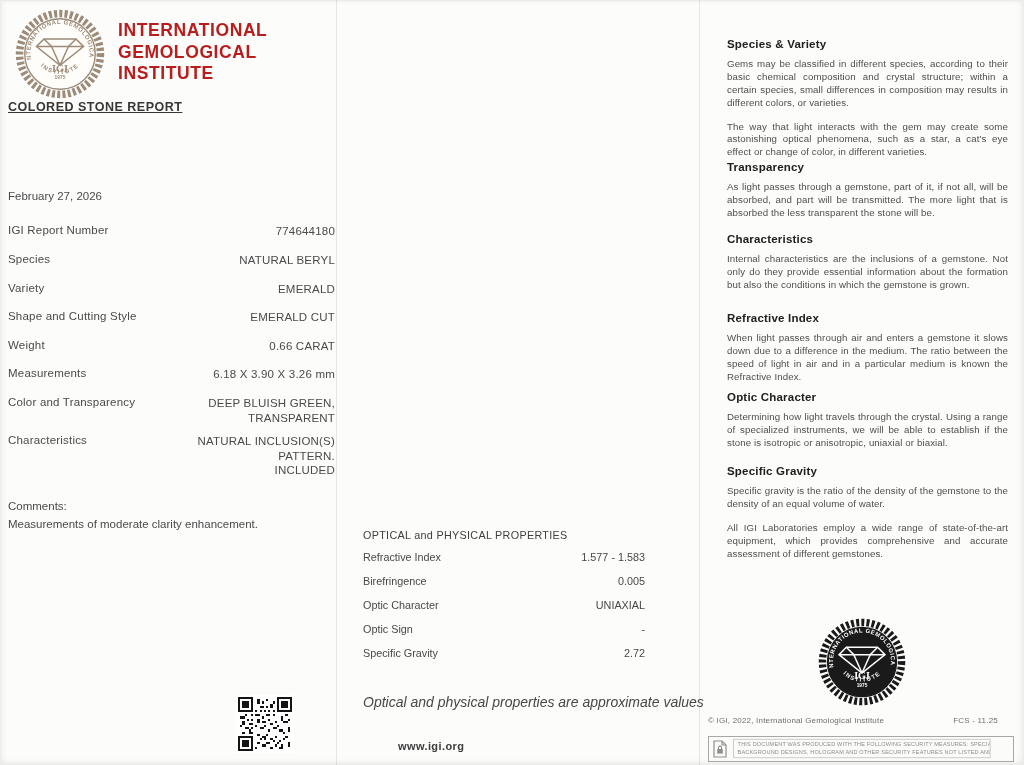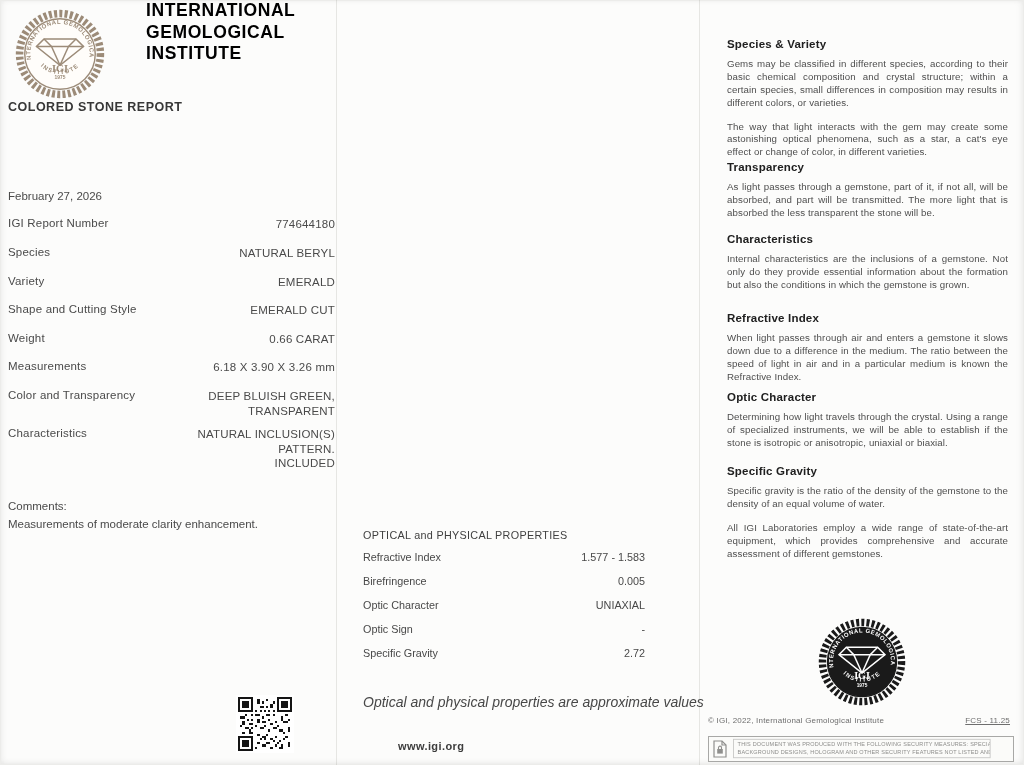--- a/index.html
+++ b/index.html
@@ -11,24 +11,24 @@
     color:#454545;
     overflow:hidden;
     box-shadow:inset 0 0 0 1px #ececea, inset 3px 0 6px rgba(0,0,0,.04), inset -3px 0 6px rgba(0,0,0,.05), inset 0 -3px 6px rgba(0,0,0,.04);
   }
   .fold{position:absolute;top:0;bottom:0;width:1px;background:rgba(70,70,60,.12);}
   .fold.f1{left:336px;}
   .fold.f2{left:699px;box-shadow:-4px 0 6px rgba(0,0,0,.03);}
 
   
   .logo{position:absolute;left:13px;top:7px;width:94px;height:94px;}
-  .inst-name{position:absolute;left:118px;top:0;font-size:17.5px;line-height:1.24;font-weight:700;letter-spacing:.6px;color:#000000;margin-left:28px;}
-  .report-title{position:absolute;left:8px;top:100px;font-size:12.5px;font-weight:700;letter-spacing:.5px;color:#373737;margin:0;}
+  .inst-name{position:absolute;left:118px;top:20px;font-size:17.5px;line-height:1.24;font-weight:700;letter-spacing:.6px;color:#b91c1c;}
+  .report-title{position:absolute;left:8px;top:100px;font-size:12.5px;font-weight:700;letter-spacing:.5px;color:#373737;margin:0;text-decoration:underline;}
   .date{position:absolute;left:8px;top:190px;font-size:11.5px;color:#4a4a4a;}
-  .frow{position:absolute;left:8px;right:689px;height:40px;font-size:11.5px;color:#4a4a4a;}
+  .frow{position:absolute;left:8px;right:689px;height:40px;font-size:11.5px;color:#4a4a4a;margin-top:7px;}
   .frow .lbl{position:absolute;left:0;top:0;letter-spacing:.2px;}
   .frow .val{position:absolute;right:0;top:0;text-align:right;white-space:pre-line;line-height:1.28;letter-spacing:.2px;}
   .f0{top:217px}.f1r{top:246px}.f2r{top:275px}.f3r{top:303px}.f4r{top:332px}.f5r{top:360px}.f6r{top:389px}.f7r{top:427px}
   .comments{position:absolute;left:8px;top:497px;font-size:11.5px;line-height:1.6;color:#4a4a4a;}
   .qr{position:absolute;left:236px;top:695px;width:58px;height:58px;}
 
   
   .props-title{position:absolute;left:363px;top:529px;font-size:10.8px;letter-spacing:.3px;color:#3f3f3f;}
   .prow{position:absolute;left:363px;width:282px;font-size:10.8px;color:#484848;}
   .prow .val{position:absolute;right:0;top:0;text-align:right;}
@@ -36,21 +36,21 @@
   .props-note{position:absolute;left:363px;top:694px;font-size:14px;font-style:italic;color:#474747;}
   .website{position:absolute;left:398px;top:740px;width:240px;font-size:11px;font-weight:700;letter-spacing:.4px;color:#3c3c3c;}
 
   
   .gsec{position:absolute;left:727px;width:281px;}
   .gsec h3{margin:0 0 8px 0;font-size:11.5px;font-weight:700;color:#202020;letter-spacing:.2px;}
   .gsec p{margin:0 0 11px 0;font-size:9.7px;line-height:1.33;color:#4e4e4e;text-align:justify;letter-spacing:.1px;}
   .g0{top:38px}.g1{top:161px}.g2{top:233px}.g3{top:312px}.g4{top:391px}.g5{top:465px}
   .seal-footer{position:absolute;left:816px;top:616px;width:92px;height:92px;}
   .cr-row{position:absolute;left:708px;right:14px;top:716px;font-size:8px;color:#6e6e6e;letter-spacing:.2px;}
-  .cr-row .code{position:absolute;right:0;top:0;text-decoration:underline;}
+  .cr-row .code{position:absolute;right:12px;top:0;}
   .sec-strip{position:absolute;left:708px;right:10px;top:736px;height:24px;border:1.5px solid #a8a8a6;background:#fbfbf9;display:flex;align-items:center;}
   .sec-strip .doc{flex:0 0 auto;margin:0 6px 0 4px;}
   .sec-text{flex:1;border:1px solid #c9c9c7;padding:1px 4px;font-size:6px;line-height:1.45;color:#8d8d8b;letter-spacing:.2px;transform:scale(.92);transform-origin:left center;white-space:nowrap;overflow:hidden;}
 </style>
 </head>
 <body>
 
 <svg width="0" height="0" style="position:absolute" aria-hidden="true">
   <defs>
     <path id="sealArcTop" d="M 19,55 A 31.5,31.5 0 1 1 81,55" fill="none"></path>

